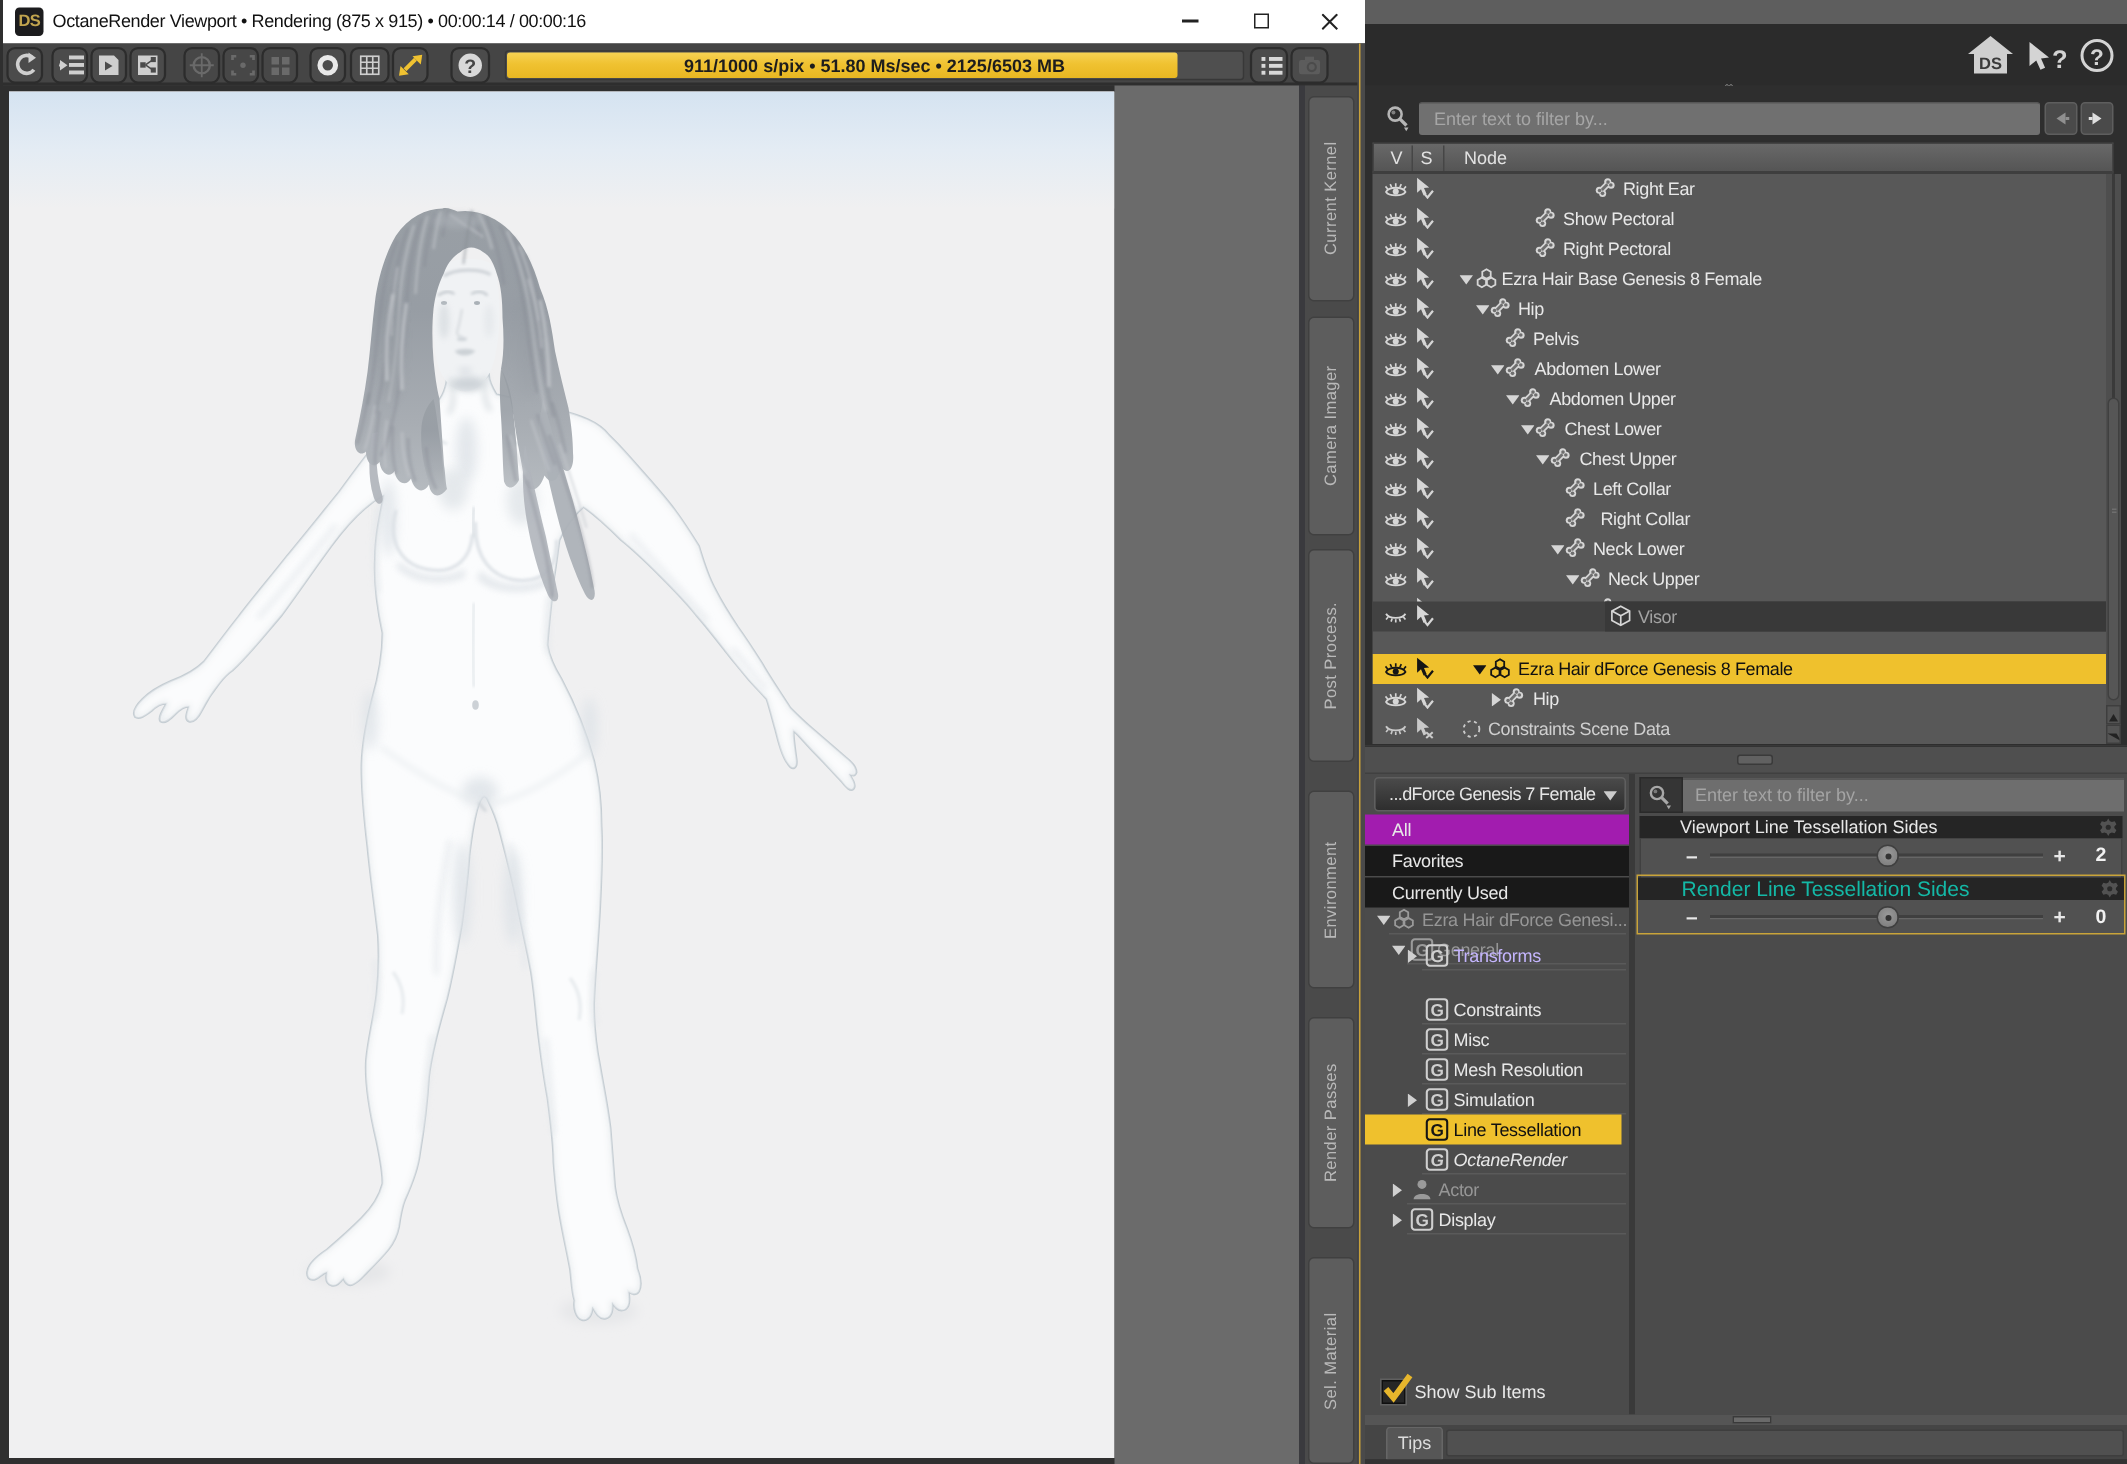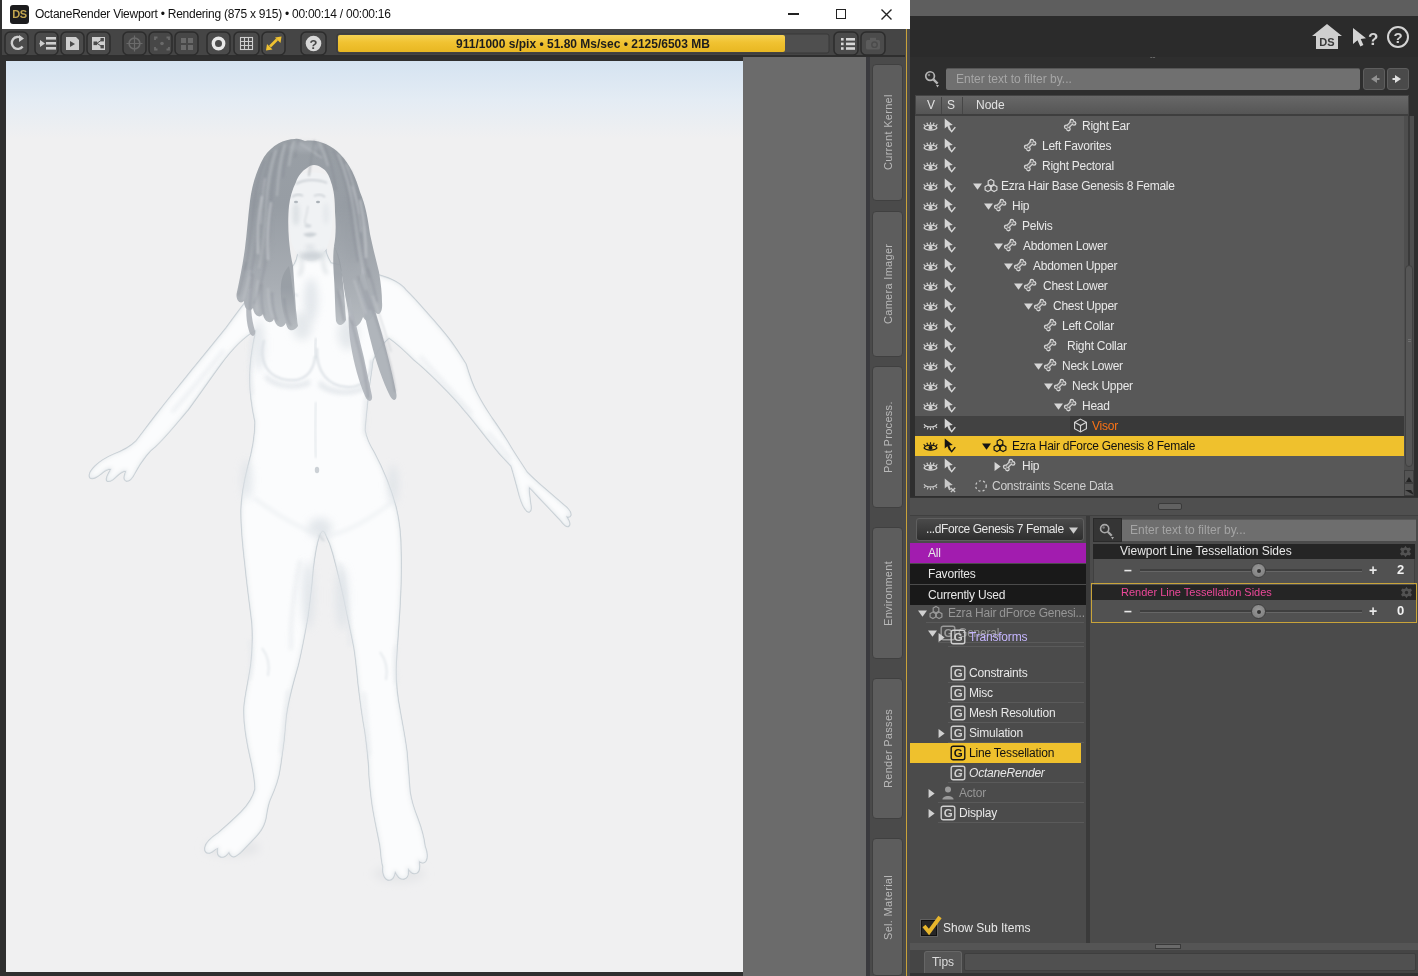--- a/index.html
+++ b/index.html
@@ -163,21 +163,21 @@
     <div class="trow" style="top:20px;color:#e8e8e8;">
     <svg class="abs" style="left:7px;top:4px;color:#d6d6d6;" width="17" height="12">
             <use href="#i-eye" width="17" height="12"></use>
           </svg>
     <svg class="abs" style="left:28px;top:2px;color:#d6d6d6;" width="13" height="15">
             <use href="#i-curc" width="13" height="15"></use>
           </svg>
     <svg class="abs" style="left:108px;top:2px;color:#d6d6d6;" width="15" height="15">
             <use href="#i-bone" width="15" height="15"></use>
           </svg>
-    <span class="abs" style="left:127px;">Left Favorites</span>
+    <span class="abs" style="left:127px;">Show Pectoral</span>
     </div>
     <div class="trow" style="top:40px;color:#e8e8e8;">
     <svg class="abs" style="left:7px;top:4px;color:#d6d6d6;" width="17" height="12">
             <use href="#i-eye" width="17" height="12"></use>
           </svg>
     <svg class="abs" style="left:28px;top:2px;color:#d6d6d6;" width="13" height="15">
             <use href="#i-curc" width="13" height="15"></use>
           </svg>
     <svg class="abs" style="left:108px;top:2px;color:#d6d6d6;" width="15" height="15">
             <use href="#i-bone" width="15" height="15"></use>
@@ -348,21 +348,21 @@
             <use href="#i-curc" width="13" height="15"></use>
           </svg>
     <svg class="abs" style="left:139px;top:7px;color:#d6d6d6;" width="9" height="7">
             <use href="#i-trid" width="9" height="7"></use>
           </svg>
     <svg class="abs" style="left:148px;top:2px;color:#d6d6d6;" width="15" height="15">
             <use href="#i-bone" width="15" height="15"></use>
           </svg>
     <span class="abs" style="left:167px;">Head</span>
     </div>
-    <div class="trow" style="top:300px;background:#424242;color:#f97316;">
+    <div class="trow" style="top:285px;background:#424242;color:#a3a3a3;">
     <div class="abs" style="left:155px;top:0;width:339px;height:20px;background:#393939;"></div>
     <svg class="abs" style="left:7px;top:4px;color:#d6d6d6;" width="17" height="12">
             <use href="#i-eyec" width="17" height="12"></use>
           </svg>
     <svg class="abs" style="left:28px;top:2px;color:#d6d6d6;" width="13" height="15">
             <use href="#i-curc" width="13" height="15"></use>
           </svg>
     <svg class="abs" style="left:158px;top:2px;color:#d6d6d6;" width="15" height="15">
             <use href="#i-cube" width="15" height="15"></use>
           </svg>
@@ -574,21 +574,21 @@
         <span class="abs" style="left:30px;top:0px;color:#e8e8e8;font-weight:bold;font-size:14px;line-height:22px;">–</span>
         <div class="abs" style="left:46px;top:10px;width:222px;height:3px;background:#3f3f3f;border-bottom:1px solid #666;"></div>
         <div class="abs" style="left:157px;top:4px;width:15px;height:15px;background:radial-gradient(circle at 50% 40%,#9a9a9a,#787878);border:1px solid #3f3f3f;border-radius:50%;"></div>
         <div class="abs" style="left:163px;top:10px;width:4px;height:4px;background:#333;border-radius:50%;"></div>
         <span class="abs" style="left:275px;top:0px;color:#e8e8e8;font-weight:bold;font-size:14px;line-height:22px;">+</span>
         <span class="abs" style="left:303px;top:0px;color:#f2f2f2;font-weight:bold;font-size:13px;line-height:22px;">2</span>
       </div>
     </div>
 
     <div class="abs" style="left:1px;top:67px;width:326px;height:40px;border:1px solid #c9a43a;">
-      <div class="abs" style="left:0;top:1px;width:324px;height:15px;background:#252525;color:#ec4899;font-size:11px;line-height:15px;">
+      <div class="abs" style="left:0;top:1px;width:324px;height:15px;background:#252525;color:#14b8a6;font-size:14px;line-height:15px;">
         <span class="abs" style="left:29px;">Render Line Tessellation Sides</span>
         <svg class="abs" style="left:308px;top:1px;color:#525252;" width="13" height="13">
               <use href="#i-gear" width="13" height="13"></use>
             </svg>
       </div>
       <div class="abs" style="left:0;top:16px;width:324px;height:22px;background:#515151;">
         <span class="abs" style="left:32px;top:0px;color:#e8e8e8;font-weight:bold;font-size:14px;line-height:22px;">–</span>
         <div class="abs" style="left:48px;top:10px;width:222px;height:3px;background:#3f3f3f;border-bottom:1px solid #666;"></div>
         <div class="abs" style="left:159px;top:4px;width:15px;height:15px;background:radial-gradient(circle at 50% 40%,#9a9a9a,#787878);border:1px solid #3f3f3f;border-radius:50%;"></div>
         <div class="abs" style="left:165px;top:10px;width:4px;height:4px;background:#333;border-radius:50%;"></div>

